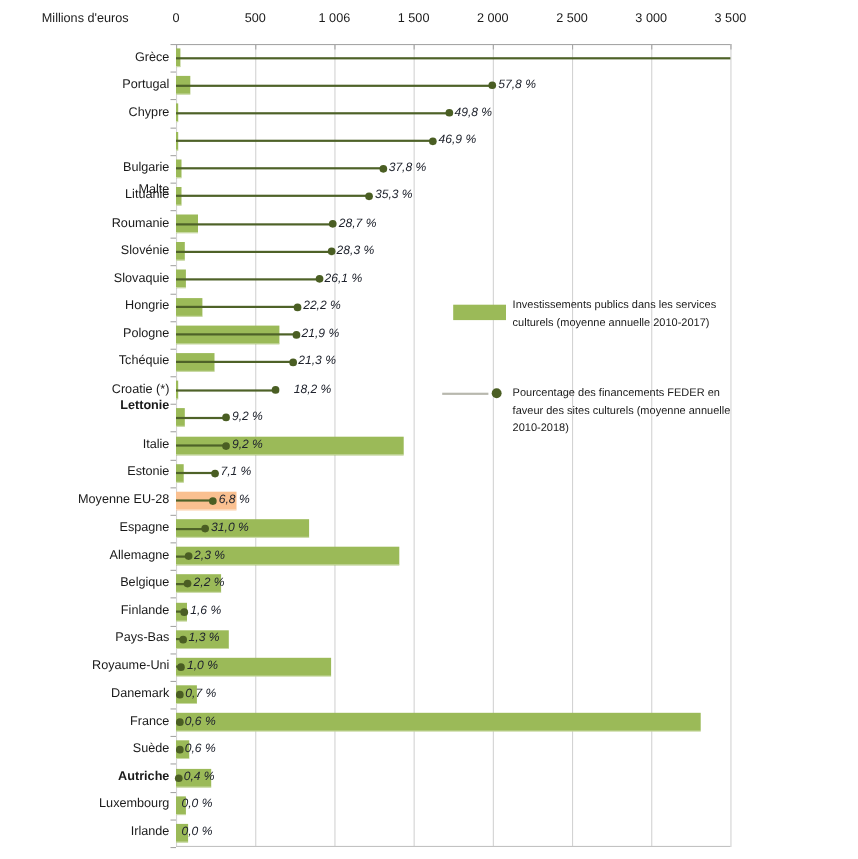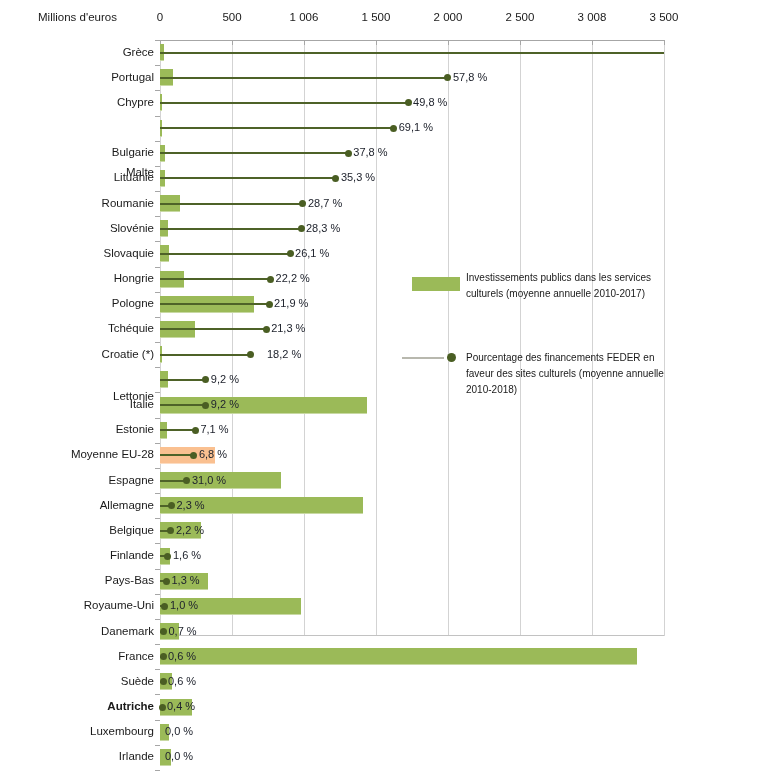--- a/index.html
+++ b/index.html
@@ -32,25 +32,25 @@
 
 <div id="chart">
   <div class="axis-title">Millions d'euros</div>
   <div id="tick-labels">
       <div class="tick-label" style="left: 160px;">0</div>
       <div class="tick-label" style="left: 232px;">500</div>
       <div class="tick-label" style="left: 304px;">1 006</div>
       <div class="tick-label" style="left: 376px;">1 500</div>
       <div class="tick-label" style="left: 448px;">2 000</div>
       <div class="tick-label" style="left: 520px;">2 500</div>
-      <div class="tick-label" style="left: 592px;">3 008</div>
+      <div class="tick-label" style="left: 592px;">3 000</div>
       <div class="tick-label" style="left: 664px;">3 500</div>
     </div>
 
-  <div class="plot" id="plot" style="left: 160px; top: 40px; width: 504px; height: 596px;">
+  <div class="plot" id="plot" style="left: 160px; top: 40px; width: 504px; height: 730px; font-style: italic;">
       <div class="gridline" style="left: 0px;"></div>
       <div class="vtick" style="left: 0px;"></div>
       <div class="gridline" style="left: 72px;"></div>
       <div class="vtick" style="left: 72px;"></div>
       <div class="gridline" style="left: 144px;"></div>
       <div class="vtick" style="left: 144px;"></div>
       <div class="gridline" style="left: 216px;"></div>
       <div class="vtick" style="left: 216px;"></div>
       <div class="gridline" style="left: 288px;"></div>
       <div class="vtick" style="left: 288px;"></div>
@@ -68,21 +68,21 @@
       <div class="pct-line" style="left: 0px; top: 36.7586px; width: 287.983px;"></div>
       <div class="pct-dot" style="left: 284.483px; top: 34.2586px;"></div>
       <div class="pct-label" style="left: 292.983px; top: 30.7586px;">57,8 %</div>
       <div class="bar" style="left: 0px; top: 54.431px; width: 2px;"></div>
       <div class="pct-line" style="left: 0px; top: 61.931px; width: 248.124px;"></div>
       <div class="pct-dot" style="left: 244.624px; top: 59.431px;"></div>
       <div class="pct-label" style="left: 253.124px; top: 55.931px;">49,8 %</div>
       <div class="bar" style="left: 0px; top: 79.6034px; width: 2.16px;"></div>
       <div class="pct-line" style="left: 0px; top: 87.1034px; width: 233.675px;"></div>
       <div class="pct-dot" style="left: 230.175px; top: 84.6034px;"></div>
-      <div class="pct-label" style="left: 238.675px; top: 81.1034px;">69,1 %</div>
+      <div class="pct-label" style="left: 238.675px; top: 81.1034px;">46,9 %</div>
       <div class="bar" style="left: 0px; top: 104.776px; width: 5.04px;"></div>
       <div class="pct-line" style="left: 0px; top: 112.276px; width: 188.335px;"></div>
       <div class="pct-dot" style="left: 184.835px; top: 109.776px;"></div>
       <div class="pct-label" style="left: 193.335px; top: 106.276px;">37,8 %</div>
       <div class="bar" style="left: 0px; top: 129.948px; width: 5.04px;"></div>
       <div class="pct-line" style="left: 0px; top: 137.448px; width: 175.879px;"></div>
       <div class="pct-dot" style="left: 172.379px; top: 134.948px;"></div>
       <div class="pct-label" style="left: 180.879px; top: 131.448px;">35,3 %</div>
       <div class="bar" style="left: 0px; top: 155.121px; width: 20.16px;"></div>
       <div class="pct-line" style="left: 0px; top: 162.621px; width: 142.995px;"></div>
@@ -180,21 +180,21 @@
       <div class="country-label" style="top: 121.103px; margin-top: 45px;">Malte</div>
       <div class="country-label" style="top: 146.276px;">Bulgarie</div>
       <div class="country-label" style="top: 171.448px;">Lituanie</div>
       <div class="country-label" style="top: 196.621px;">Roumanie</div>
       <div class="country-label" style="top: 221.793px;">Slovénie</div>
       <div class="country-label" style="top: 246.966px;">Slovaquie</div>
       <div class="country-label" style="top: 272.138px;">Hongrie</div>
       <div class="country-label" style="top: 297.31px;">Pologne</div>
       <div class="country-label" style="top: 322.483px;">Tchéquie</div>
       <div class="country-label" style="top: 347.655px;">Croatie (*)</div>
-      <div class="country-label" style="top: 390px;">Lettonie</div>
+      <div class="country-label" style="top: 363px; font-weight: bold;">Lettonie</div>
       <div class="country-label" style="top: 398px;">Italie</div>
       <div class="country-label" style="top: 423.172px;">Estonie</div>
       <div class="country-label" style="top: 448.345px;">Moyenne EU-28</div>
       <div class="country-label" style="top: 473.517px;">Espagne</div>
       <div class="country-label" style="top: 498.69px;">Allemagne</div>
       <div class="country-label" style="top: 523.862px;">Belgique</div>
       <div class="country-label" style="top: 549.034px;">Finlande</div>
       <div class="country-label" style="top: 574.207px;">Pays-Bas</div>
       <div class="country-label" style="top: 599.379px;">Royaume-Uni</div>
       <div class="country-label" style="top: 624.552px;">Danemark</div>

